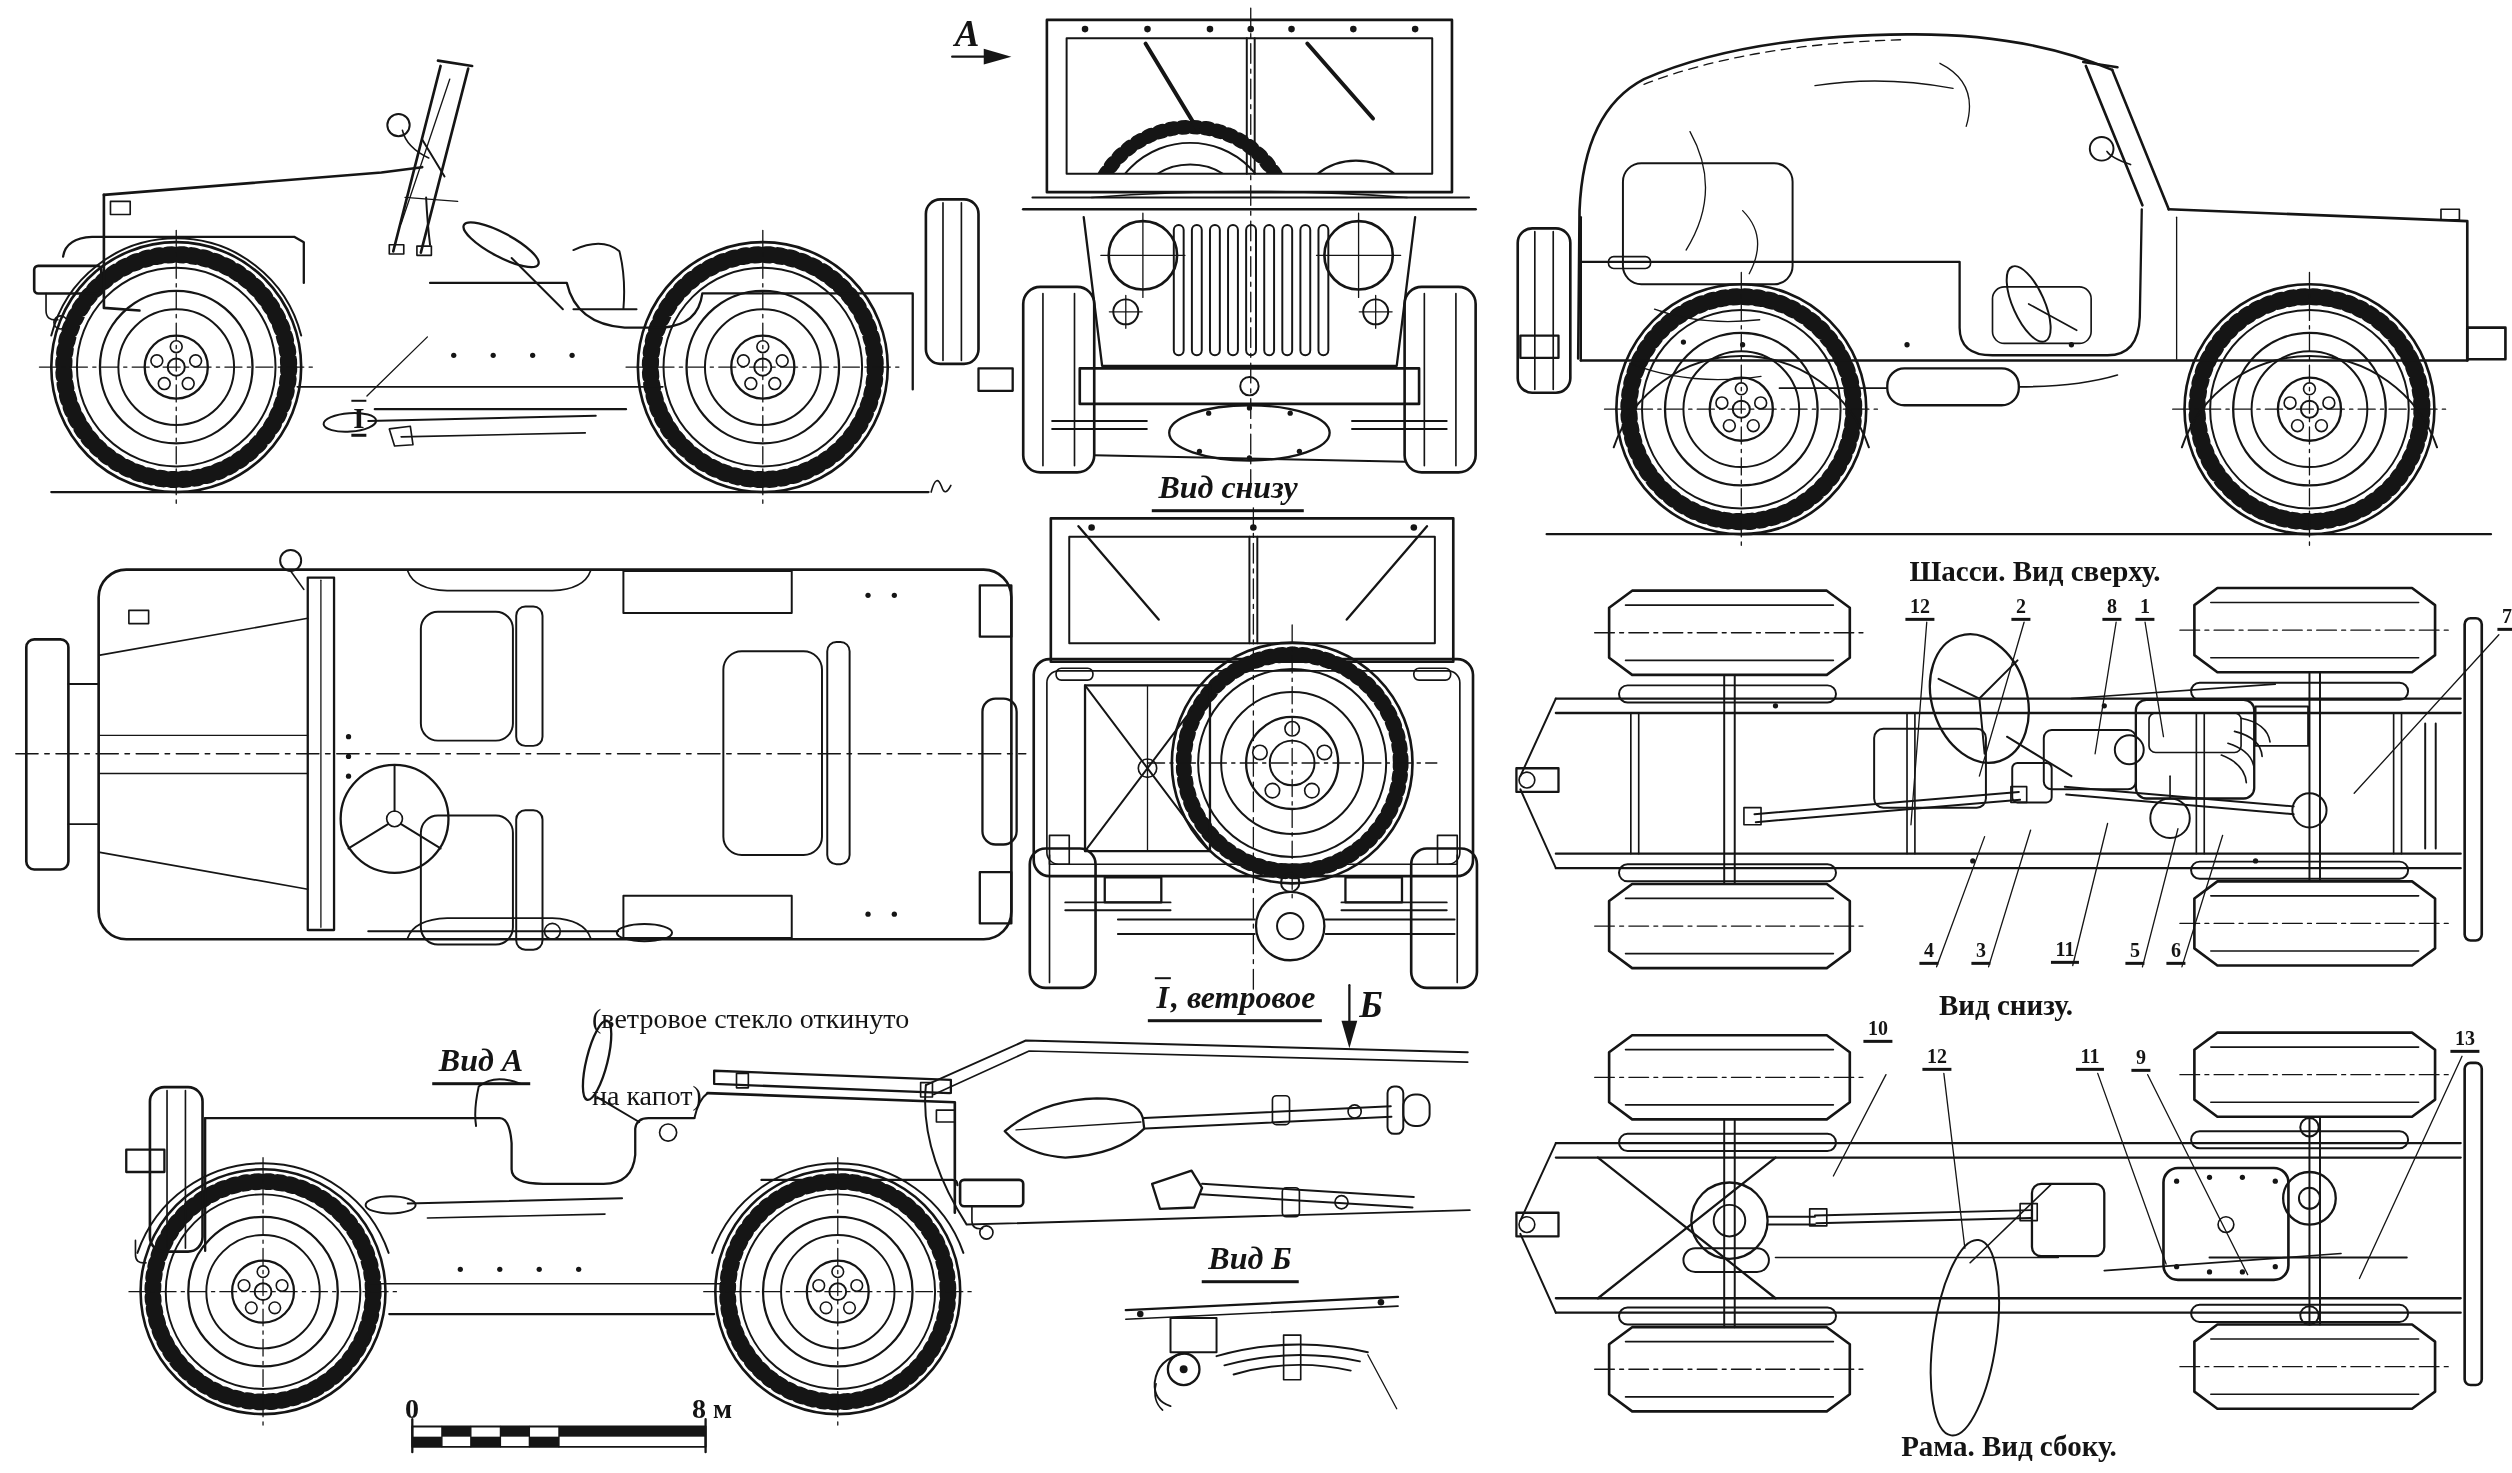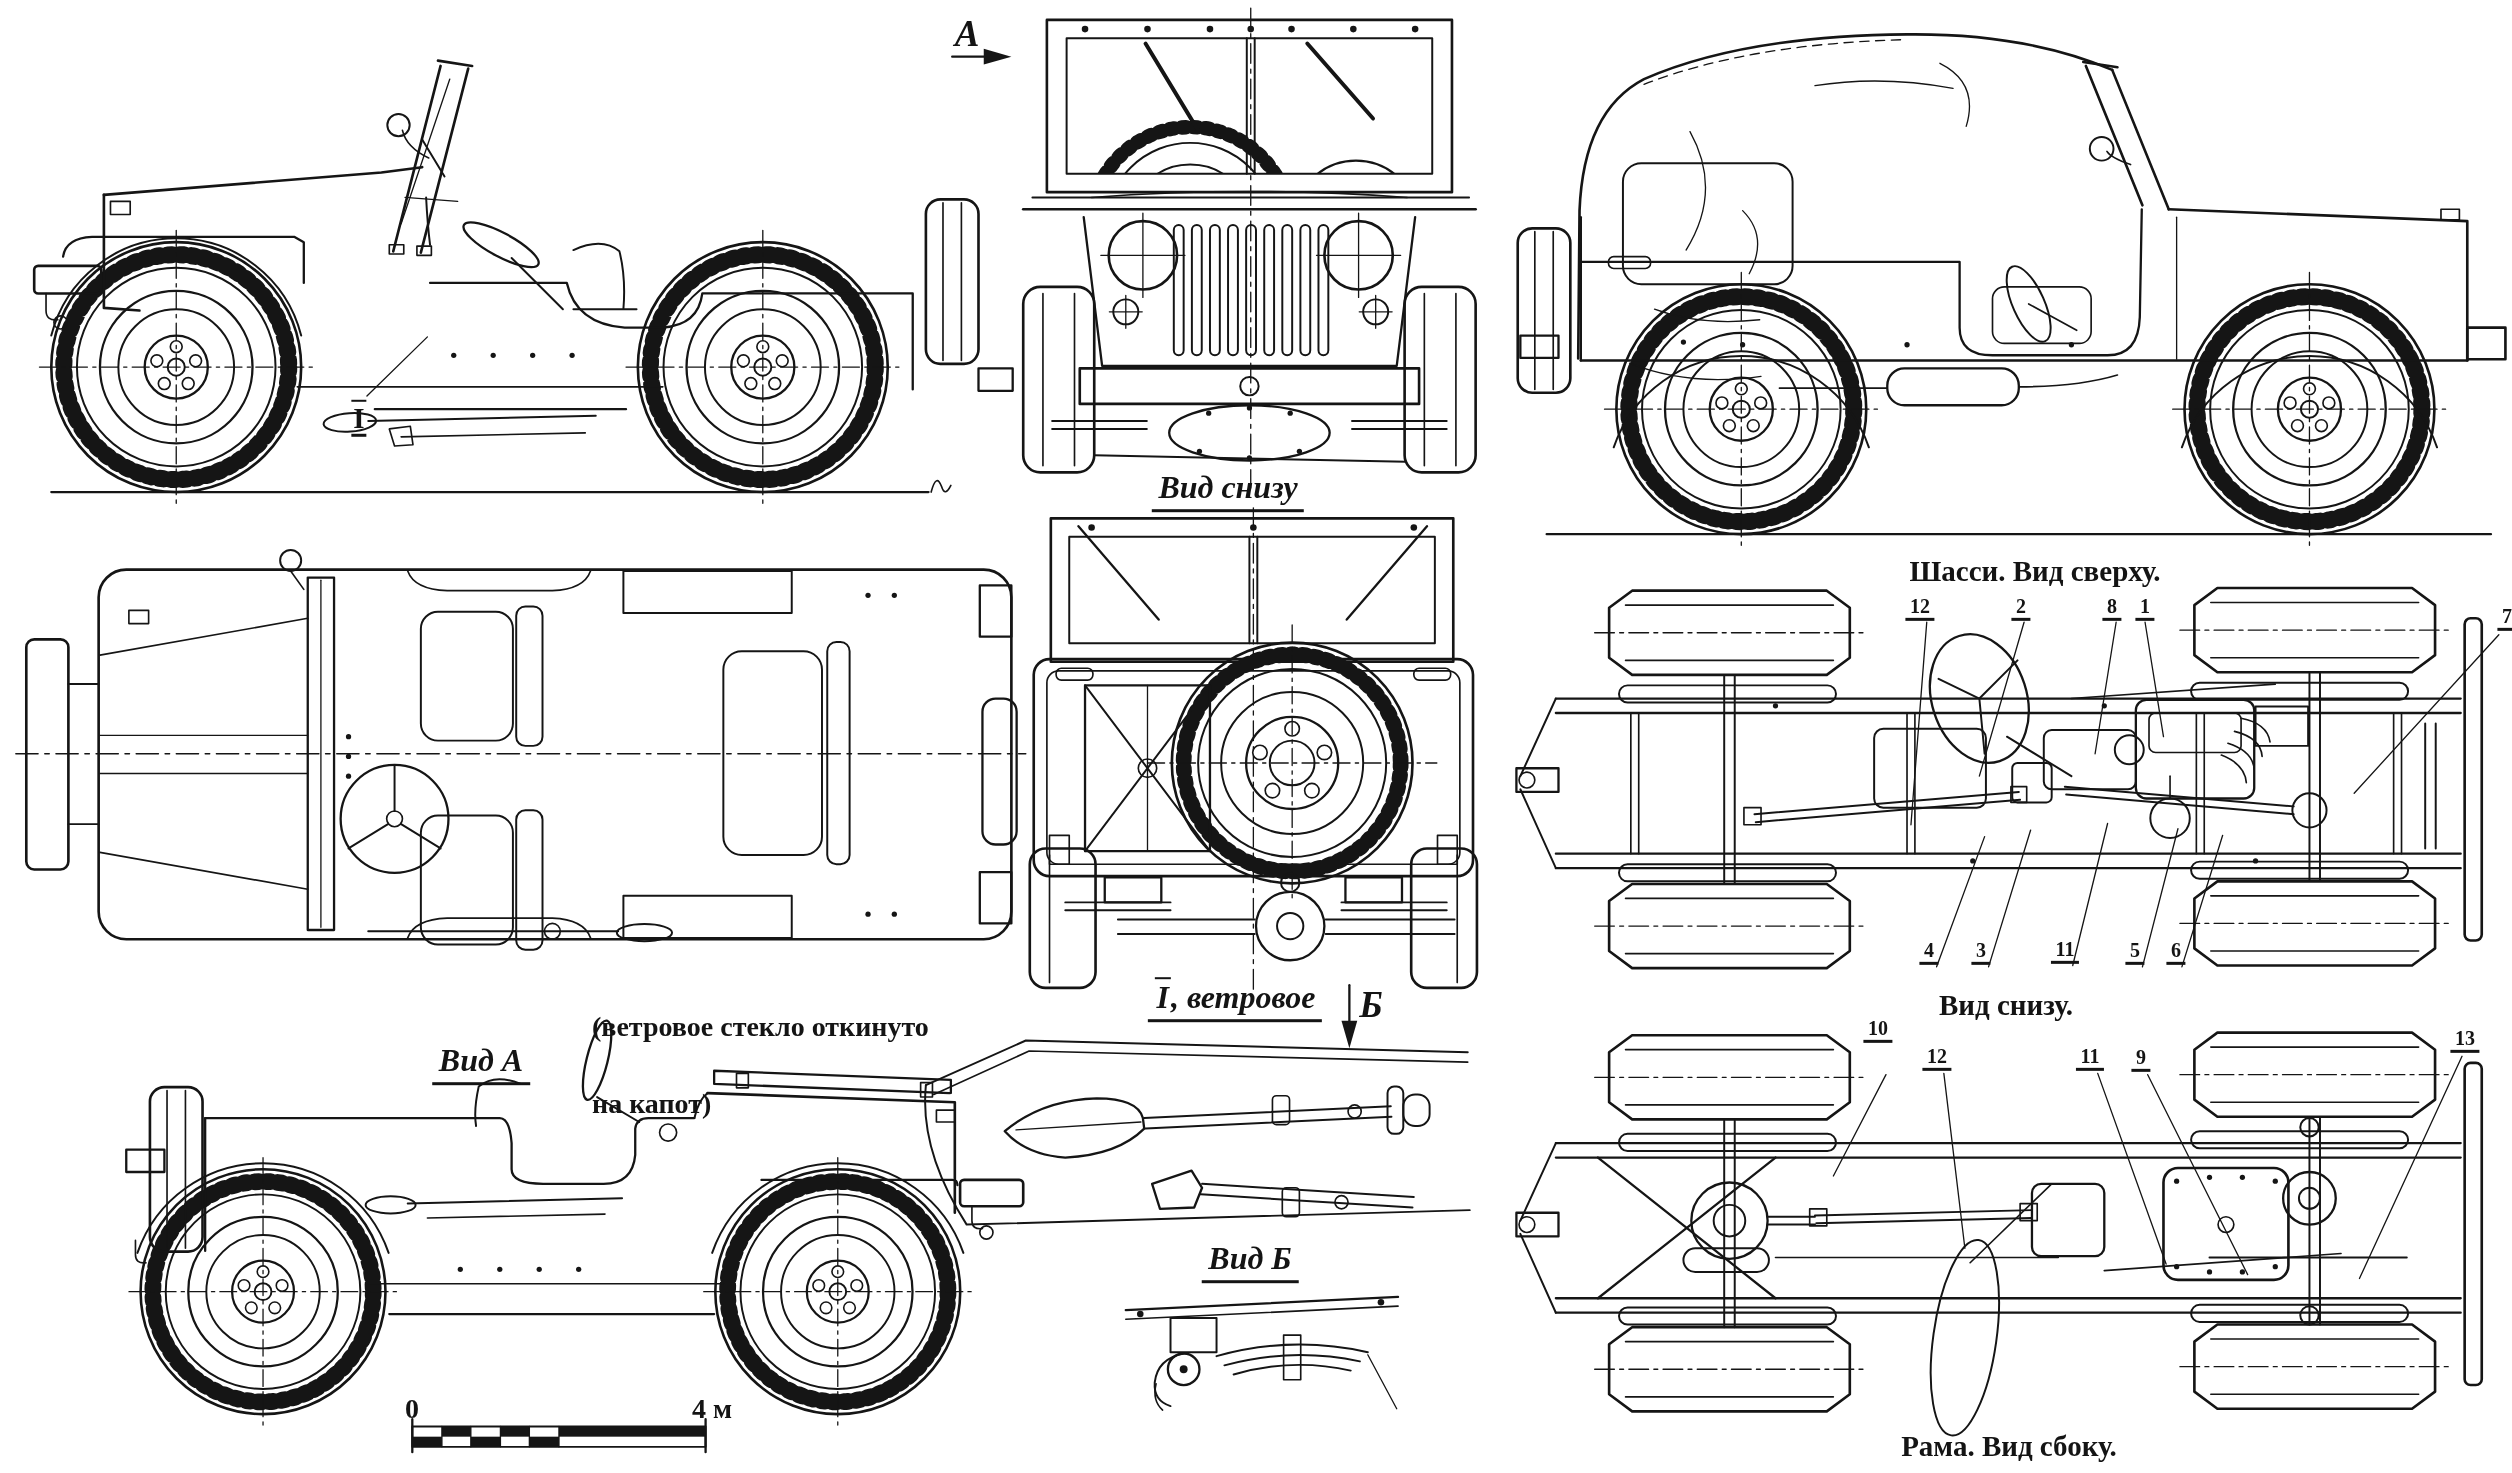--- a/index.html
+++ b/index.html
@@ -7,21 +7,21 @@
          font-family:"Liberation Serif",serif;color:#141414;}
   #art{position:absolute;left:0;top:0;}
   .cap{position:absolute;transform:translate(-50%,-50%);white-space:nowrap;line-height:1.05;}
   .it{font-style:italic;font-weight:700;font-size:32px;}
   .rm{font-weight:700;font-size:29px;}
   .big{font-size:37px;}
   .u{border-bottom:3.3px solid #141414;padding:0 6.6px 4px 6.6px;}
   .overbar{border-top:2.6px solid #141414;padding:0 2px;}
   .num{position:absolute;transform:translate(-50%,-50%);font-weight:700;font-size:20px;
        line-height:1;border-bottom:3.3px solid #141414;padding:1.3px 4.6px 2px 4.6px;white-space:nowrap;}
-  .note{position:absolute;font-weight:700;font-size:28px;white-space:nowrap;line-height:1;margin-top:8px;}
+  .note{position:absolute;font-weight:400;font-size:28px;white-space:nowrap;line-height:1;}
   .slabel{position:absolute;transform:translate(-50%,-50%);font-weight:700;font-size:28px;white-space:nowrap;}
 </style>
 </head>
 <body>
 
 <div id="sheet">
 
 <svg id="art" width="2512" height="1474" viewBox="0 0 3820 2241">
 <defs>
   <g id="swheel" fill="none">
@@ -511,16 +511,16 @@
 <div class="num" style="left:2135px;top:952px">5</div>
 <div class="num" style="left:2176px;top:952px">6</div>
 
 <div class="num" style="left:1878px;top:1030px">10</div>
 <div class="num" style="left:1937px;top:1058px">12</div>
 <div class="num" style="left:2090px;top:1058px">11</div>
 <div class="num" style="left:2141px;top:1059px">9</div>
 <div class="num" style="left:2465px;top:1040px">13</div>
 
 <div class="slabel" style="left:412px;top:1409px">0</div>
-<div class="slabel" style="left:712px;top:1409px">4 м</div>
+<div class="slabel" style="left:712px;top:1409px">8 м</div>
 
 </div>
 
 
 </body></html>

